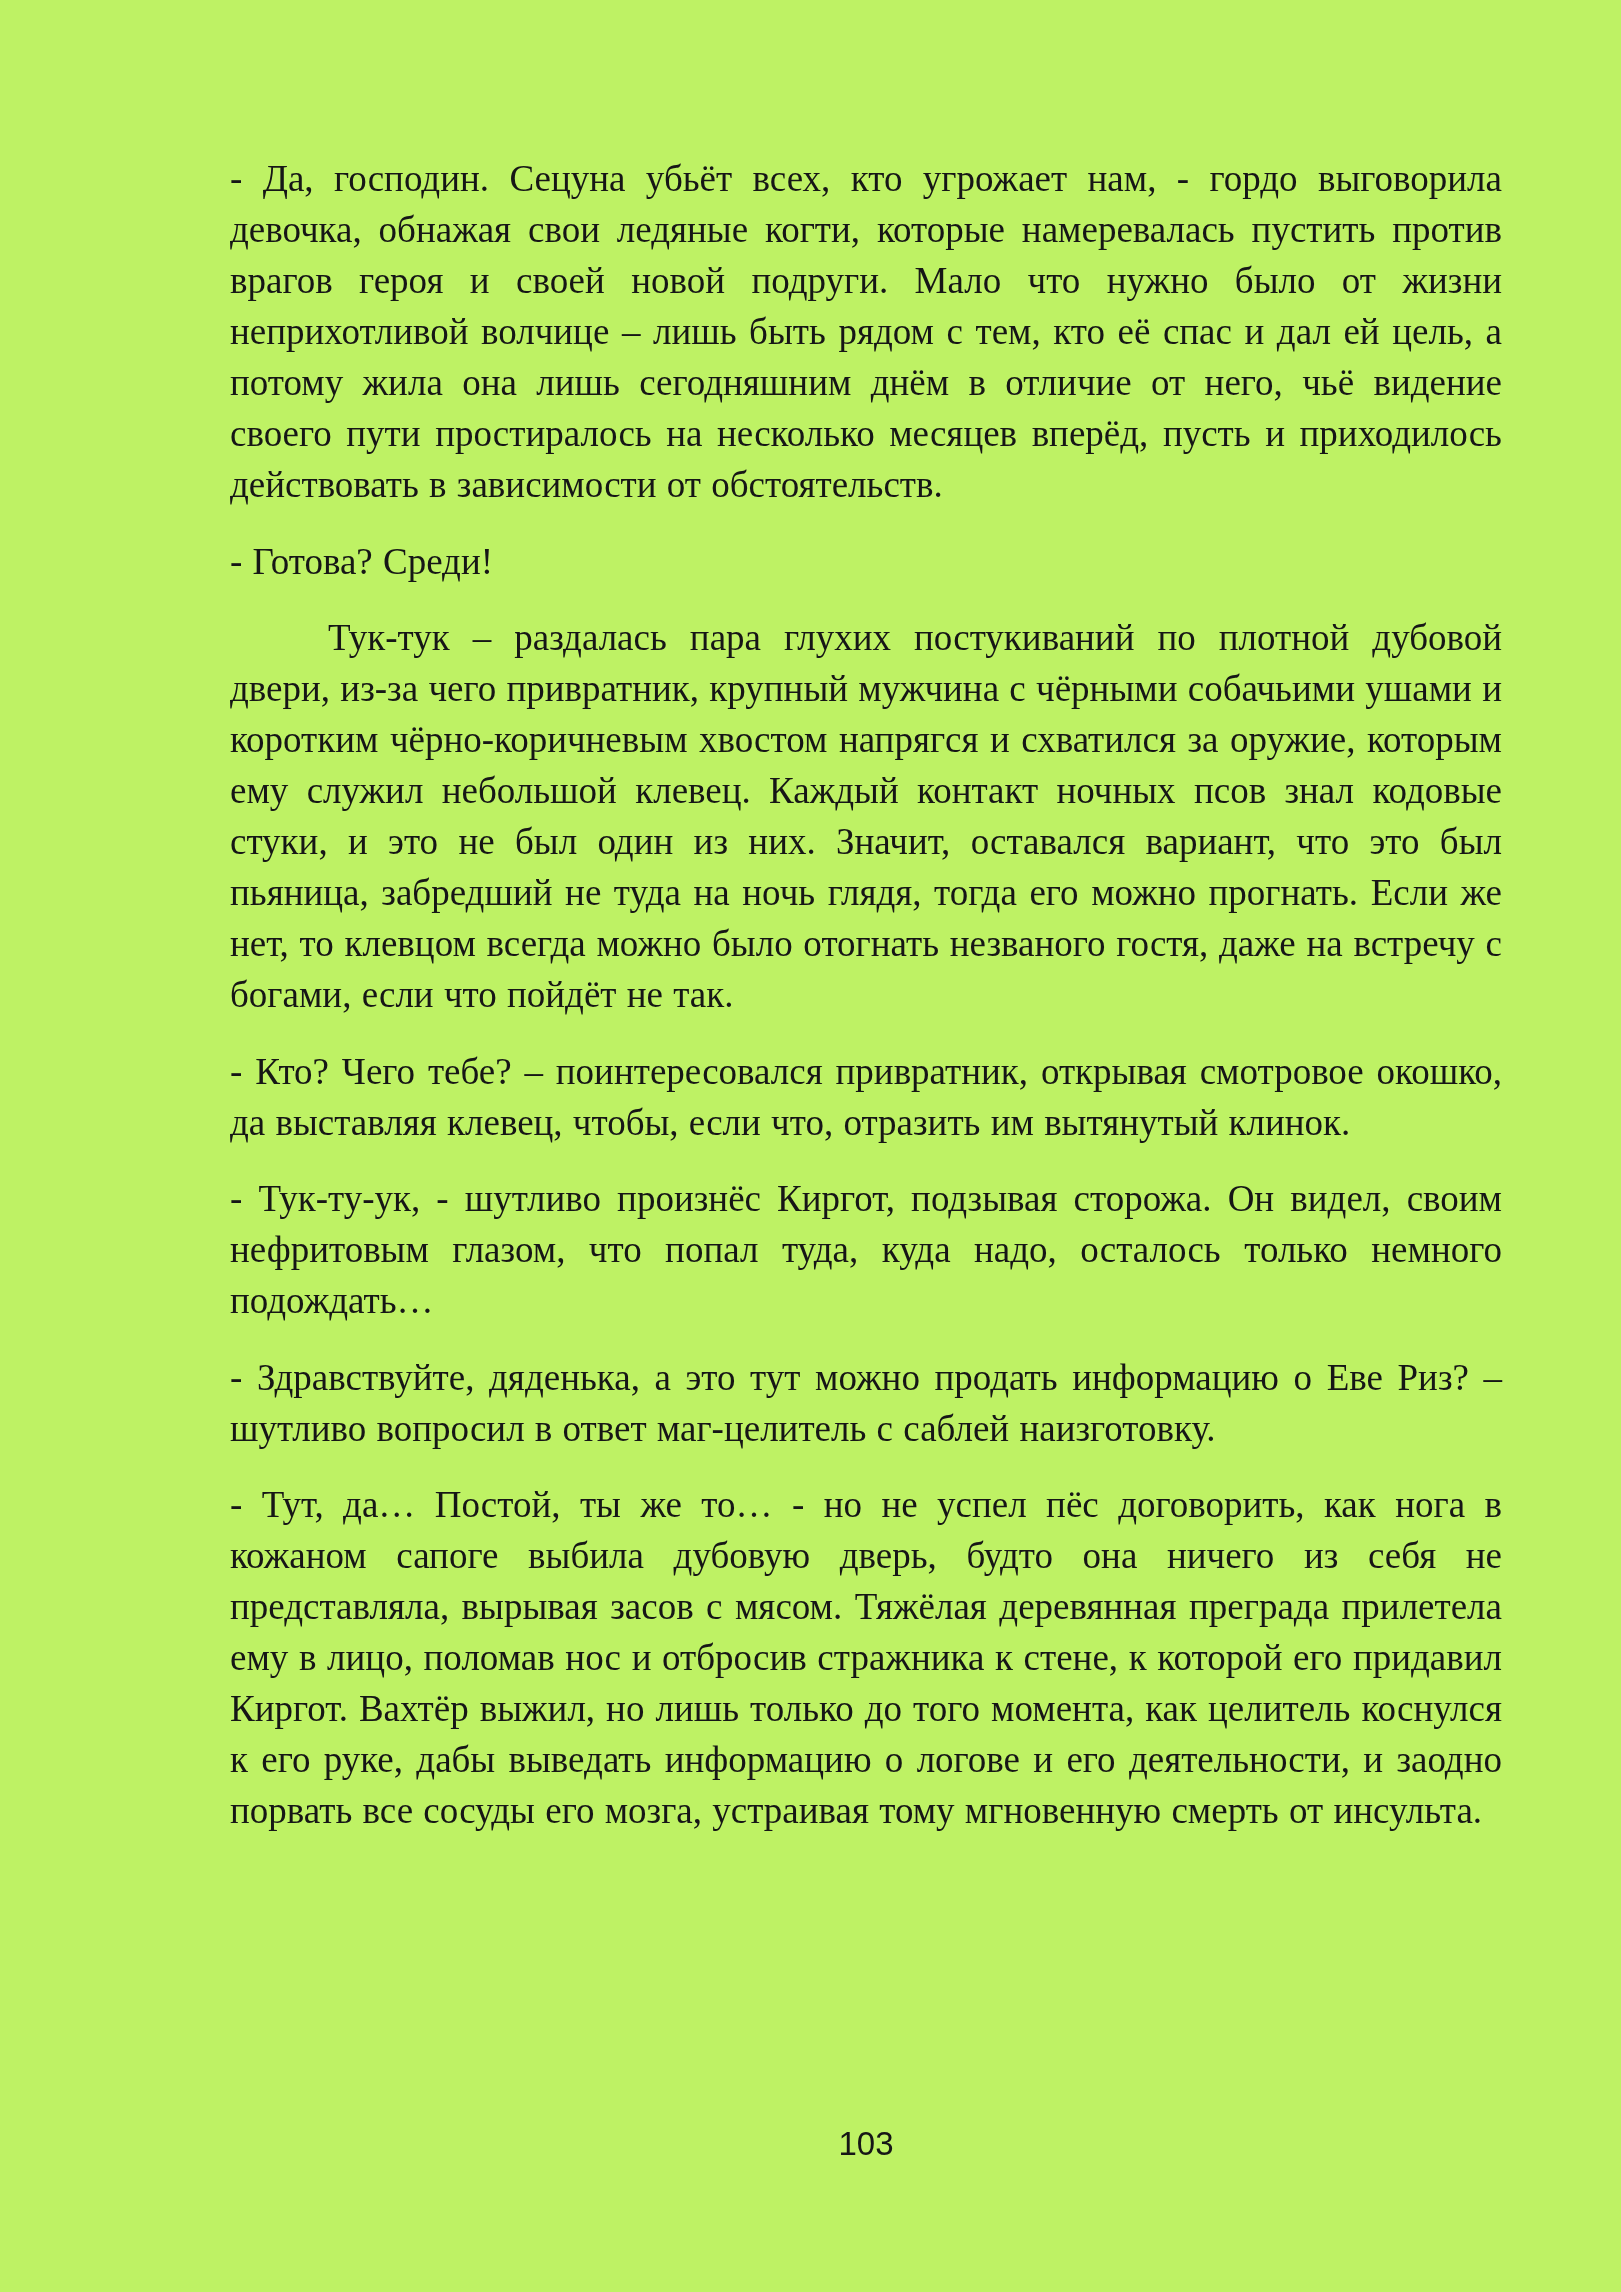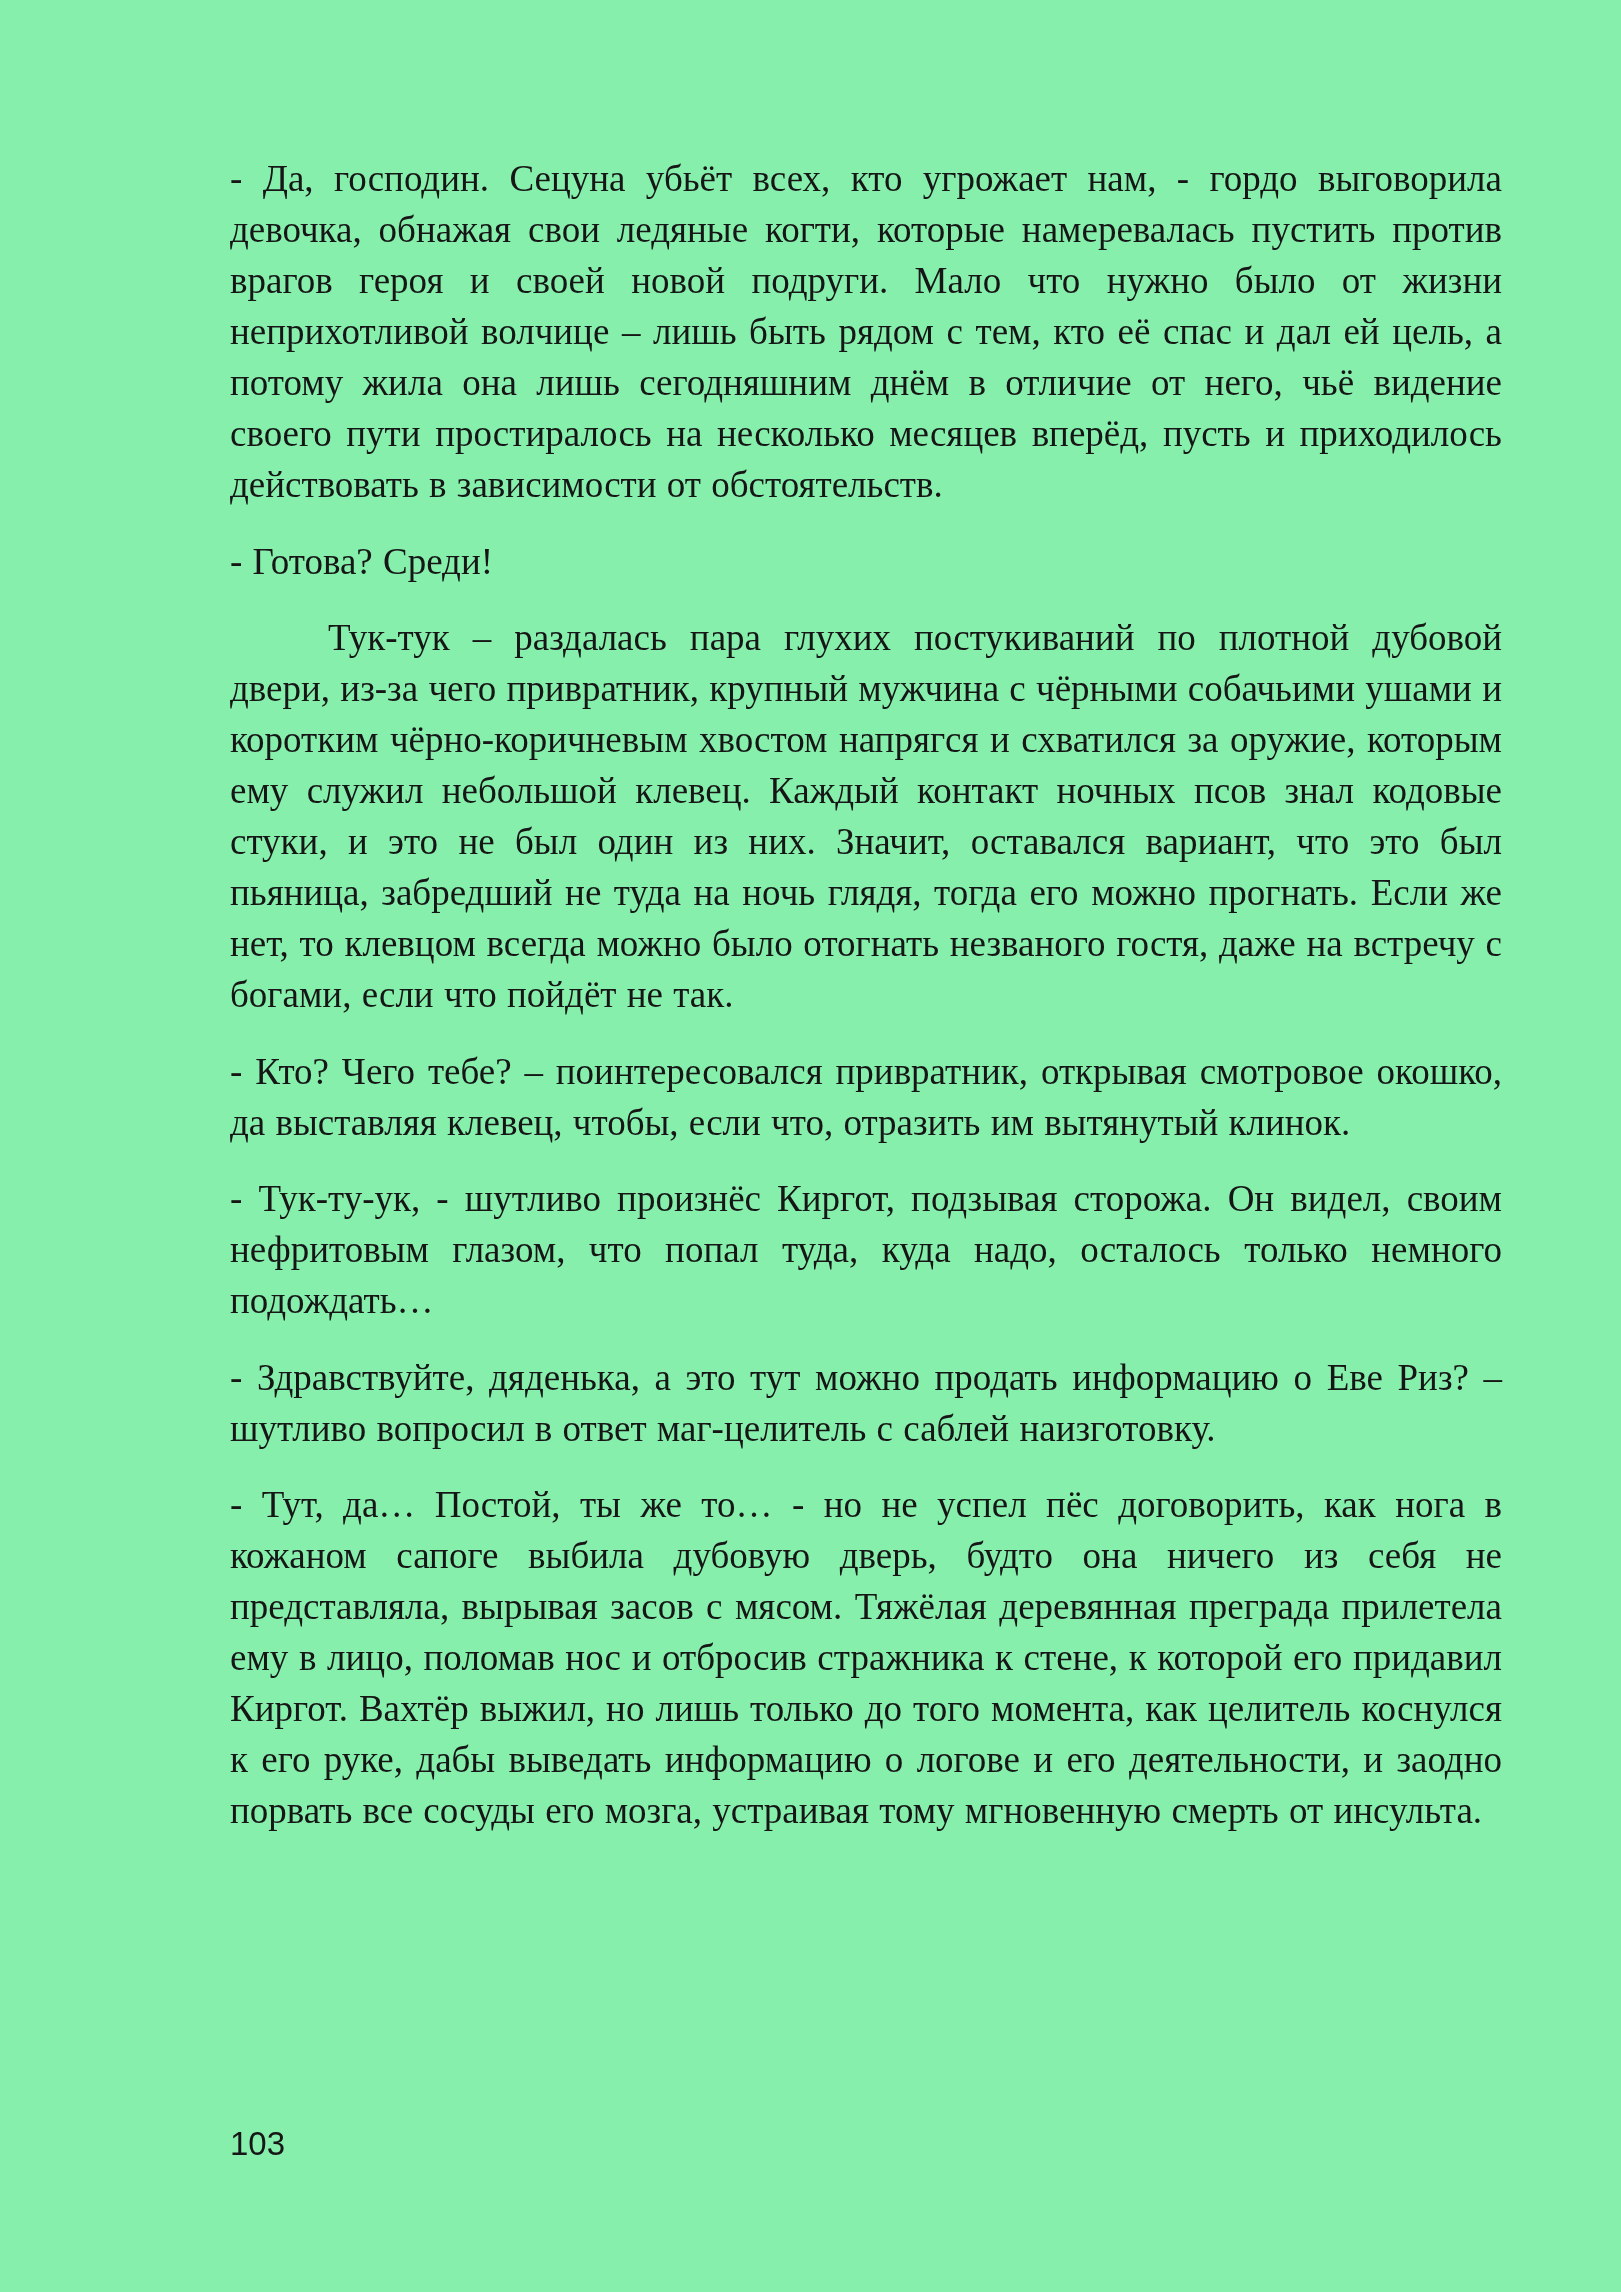--- a/index.html
+++ b/index.html
@@ -4,21 +4,21 @@
 <style>
   html, body {
     margin: 0;
     padding: 0;
     background: #ffffff;
   }
   .page {
     position: relative;
     width: 1621px;
     height: 2293px;
-    background: #86efac;
+    background: #bef264;
     overflow: hidden;
     font-family: "Liberation Serif", serif;
   }
   .content {
     position: absolute;
     left: 230px;
     top: 153px;
     width: 1272px;
   }
   .content p {
@@ -32,20 +32,21 @@
     word-spacing: 1px;
   }
   .content p.indent {
     text-indent: 98px;
   }
   .footer {
     position: absolute;
     top: 2124px;
     left: 230px;
     width: 1272px;
+    text-align: center;
     font-family: "Liberation Sans", sans-serif;
     font-size: 33px;
     line-height: 39px;
     color: #161616;
   }
 </style>
 </head>
 <body>
 
 <div class="page">

